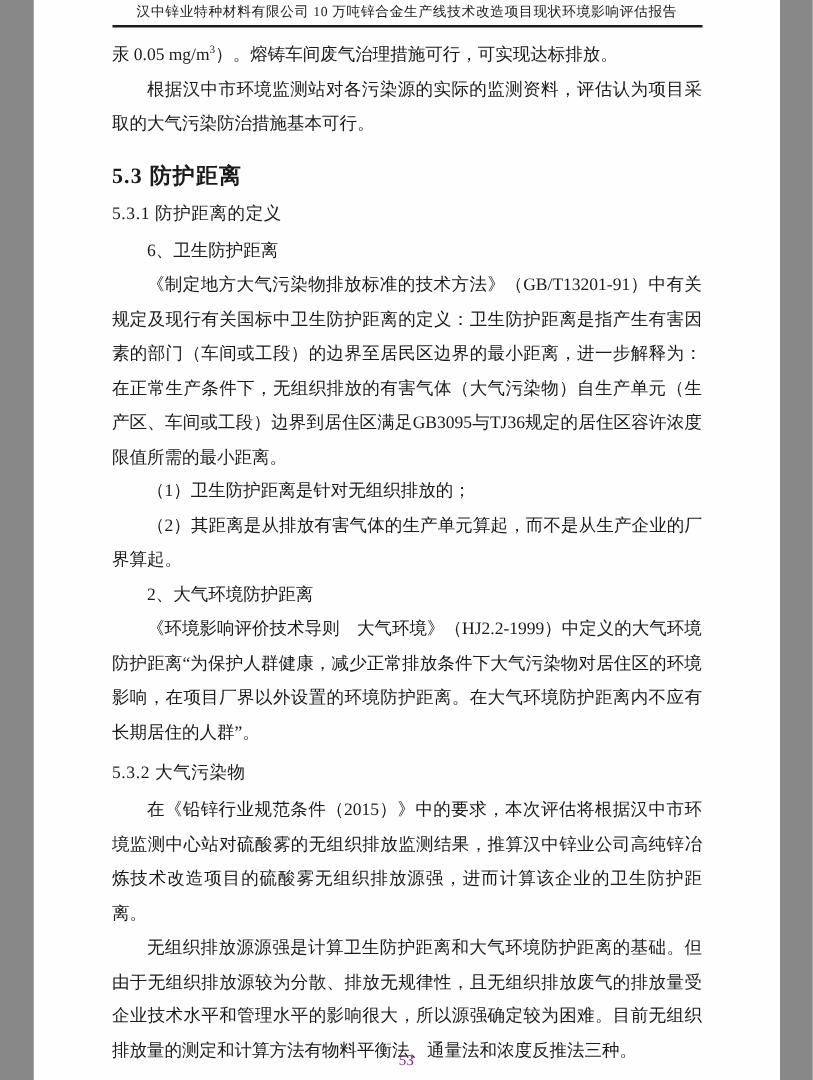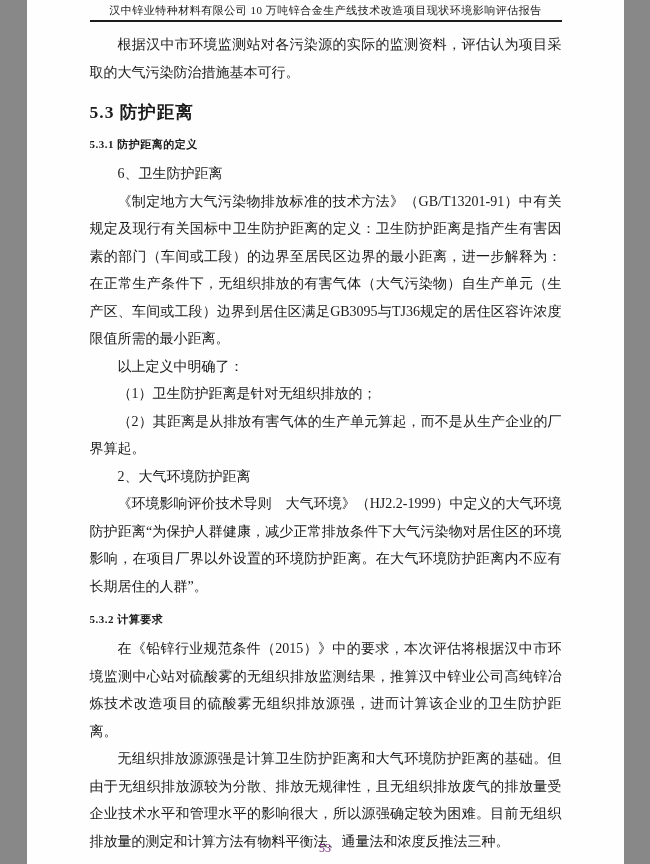--- a/index.html
+++ b/index.html
@@ -38,23 +38,23 @@
   }
   p.indent { text-indent: 2em; }
   h1.sec-h1 {
     font-size: 17.5px;
     line-height: 25px;
     font-weight: bold;
     margin: 14px 0 3px 0;
     letter-spacing: 1px;
   }
   h2.sec-h2 {
-    font-size: 11px;
+    font-size: 14px;
     line-height: 22px;
-    font-weight: bold;
+    font-weight: normal;
     margin: 8px 0 5px 0;
     letter-spacing: 0.5px;
   }
   sup.unit-sup {
     font-size: 9px;
     vertical-align: super;
     line-height: 0;
   }
   .page-footer {
     position: absolute;
@@ -69,43 +69,43 @@
 </head>
 <body>
 
 <div class="page">
   <div class="page-inner">
 
     <div class="doc-header">汉中锌业特种材料有限公司 10 万吨锌合金生产线技术改造项目现状环境影响评估报告</div>
 
     <div class="body-text">
 
+      <p class="body-para"><span>汞 0.05 mg/m</span><sup class="unit-sup">3</sup><span>）。熔铸车间废气治理措施可行，可实现达标排放。</span></p>
 
       <p class="body-para indent">根据汉中市环境监测站对各污染源的实际的监测资料，评估认为项目采取的大气污染防治措施基本可行。</p>
 
       <h1 class="sec-h1">5.3 防护距离</h1>
 
       <h2 class="sec-h2">5.3.1 防护距离的定义</h2>
 
       <p class="body-para indent">6、卫生防护距离</p>
 
       <p class="body-para indent">《制定地方大气污染物排放标准的技术方法》（GB/T13201-91）中有关规定及现行有关国标中卫生防护距离的定义：卫生防护距离是指产生有害因素的部门（车间或工段）的边界至居民区边界的最小距离，进一步解释为：在正常生产条件下，无组织排放的有害气体（大气污染物）自生产单元（生产区、车间或工段）边界到居住区满足GB3095与TJ36规定的居住区容许浓度限值所需的最小距离。</p>
 
-      <p class="body-para indent">以上定义中明确了：</p>
 
       <p class="body-para indent">（1）卫生防护距离是针对无组织排放的；</p>
 
       <p class="body-para indent">（2）其距离是从排放有害气体的生产单元算起，而不是从生产企业的厂界算起。</p>
 
       <p class="body-para indent">2、大气环境防护距离</p>
 
       <p class="body-para indent">《环境影响评价技术导则　大气环境》（HJ2.2-1999）中定义的大气环境防护距离“为保护人群健康，减少正常排放条件下大气污染物对居住区的环境影响，在项目厂界以外设置的环境防护距离。在大气环境防护距离内不应有长期居住的人群”。</p>
 
 
-      <h2 class="sec-h2">5.3.2 计算要求</h2>
+      <h2 class="sec-h2">5.3.2 大气污染物</h2>
 
       <p class="body-para indent">在《铅锌行业规范条件（2015）》中的要求，本次评估将根据汉中市环境监测中心站对硫酸雾的无组织排放监测结果，推算汉中锌业公司高纯锌冶炼技术改造项目的硫酸雾无组织排放源强，进而计算该企业的卫生防护距离。</p>
 
 
       <p class="body-para indent">无组织排放源源强是计算卫生防护距离和大气环境防护距离的基础。但由于无组织排放源较为分散、排放无规律性，且无组织排放废气的排放量受企业技术水平和管理水平的影响很大，所以源强确定较为困难。目前无组织排放量的测定和计算方法有物料平衡法、通量法和浓度反推法三种。</p>
 
     </div>
   </div>
 
   <div class="page-footer">53</div>

